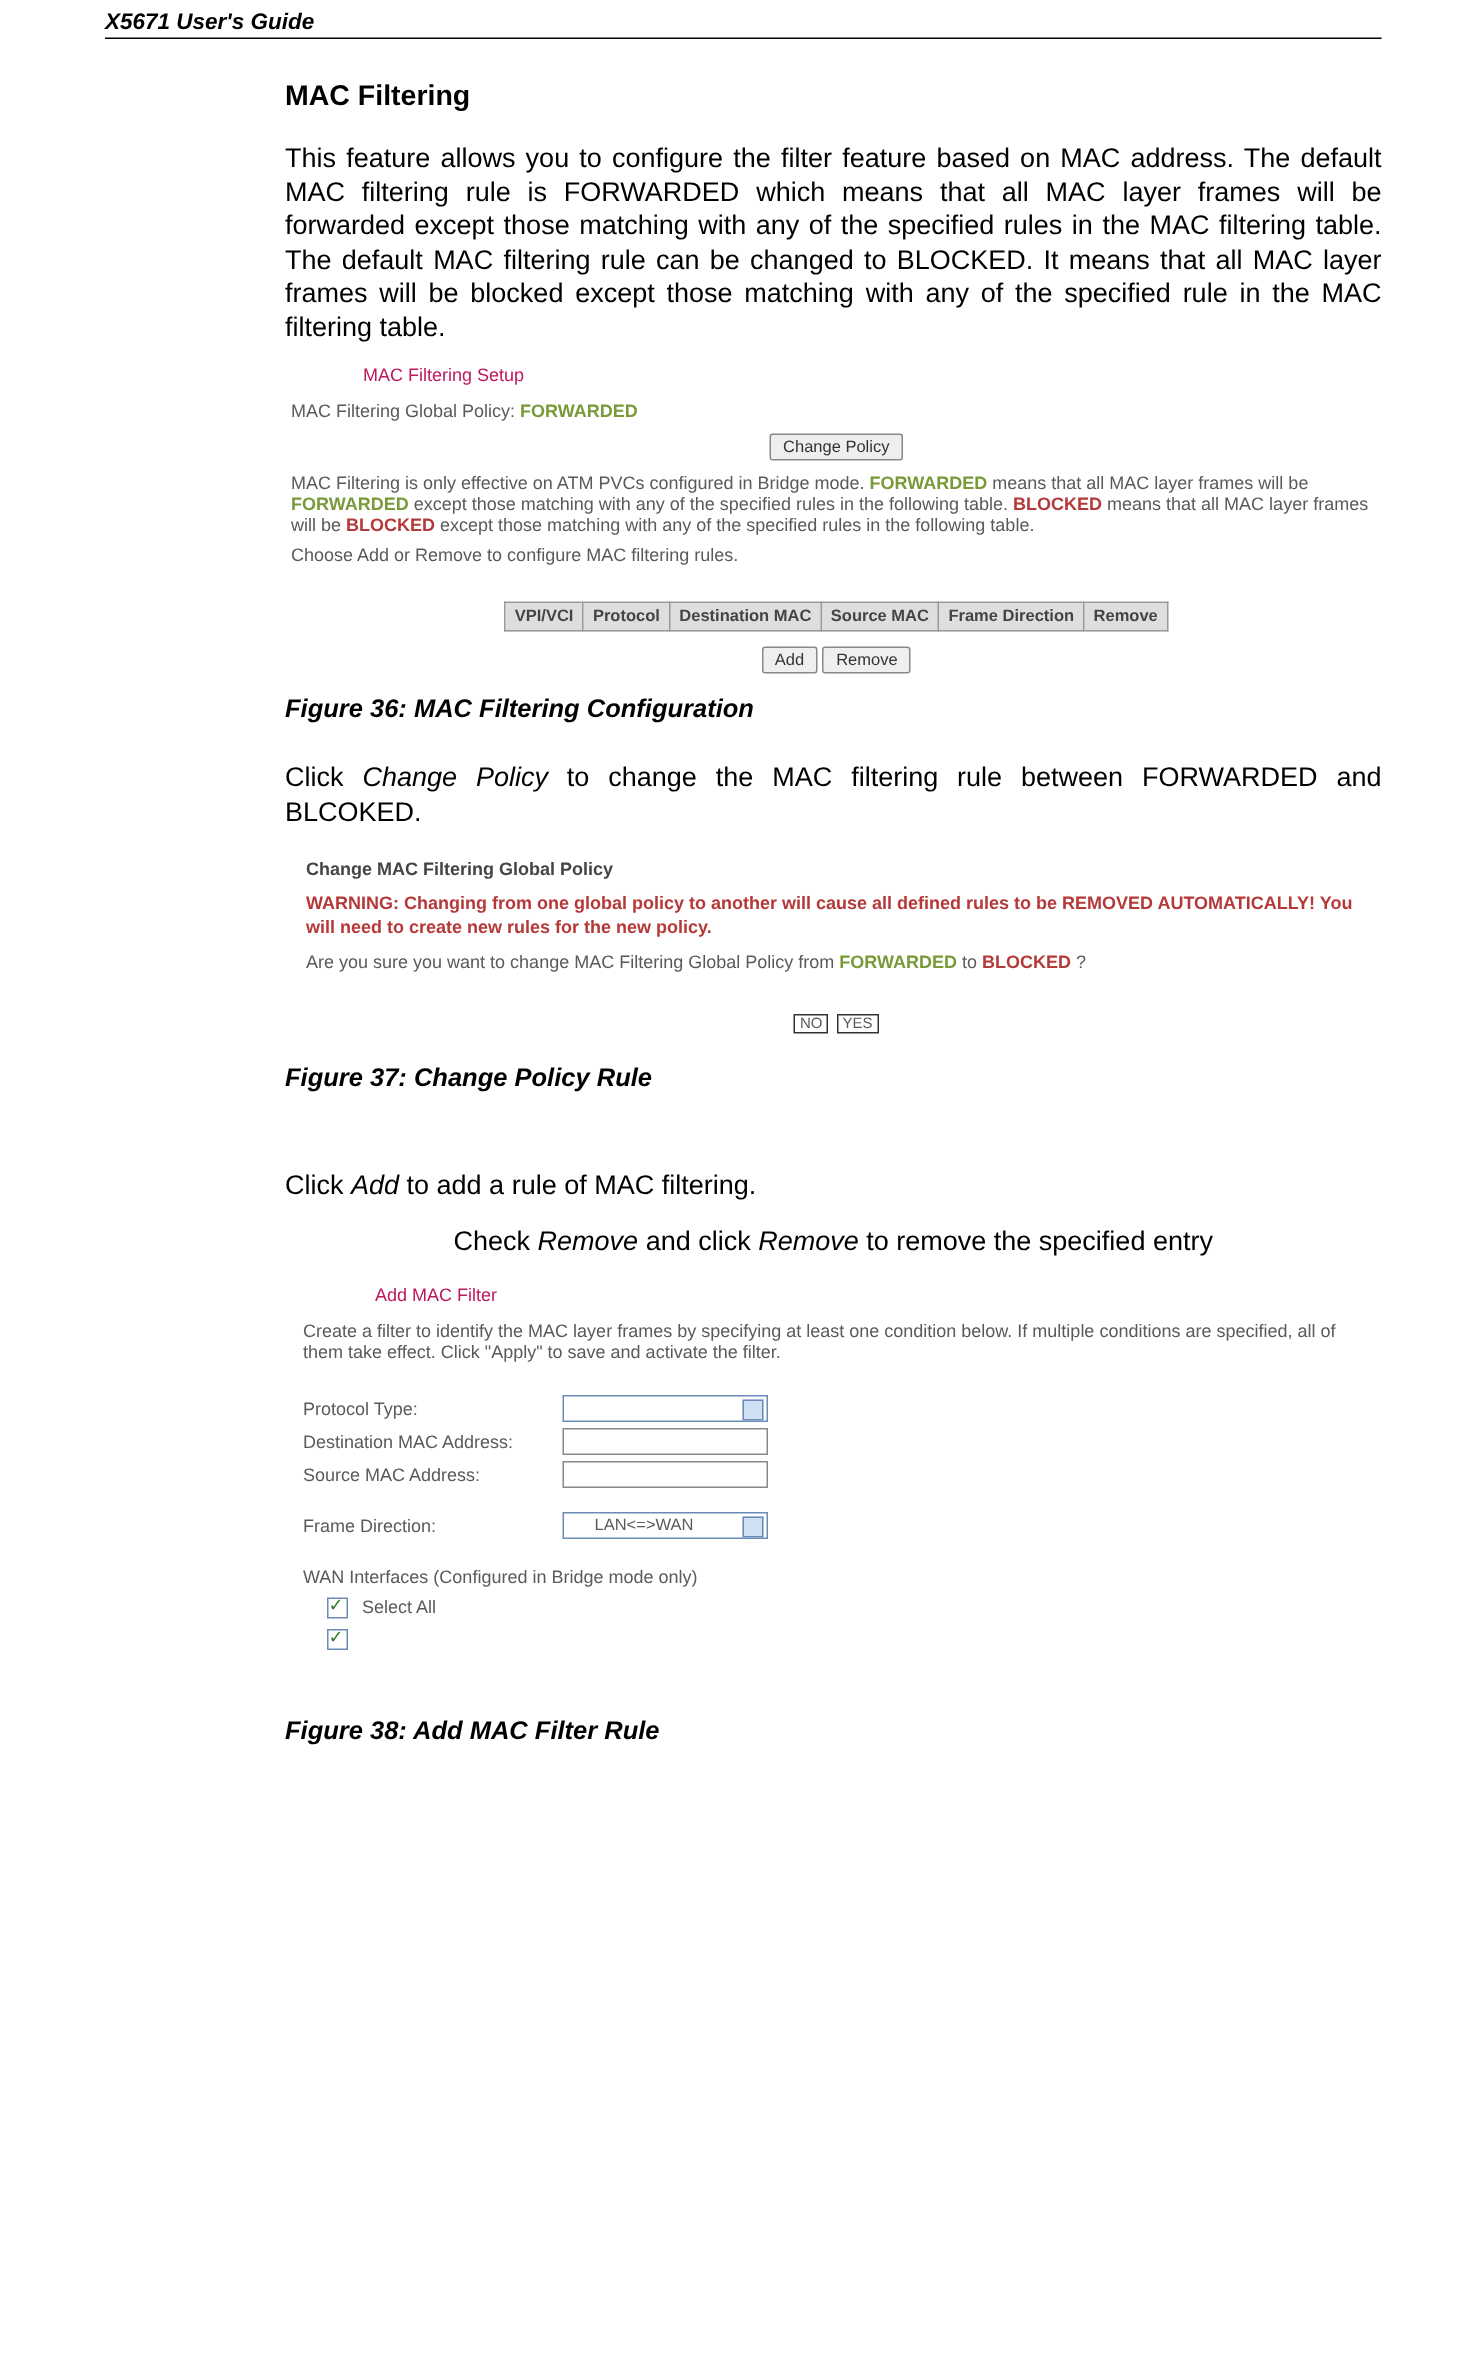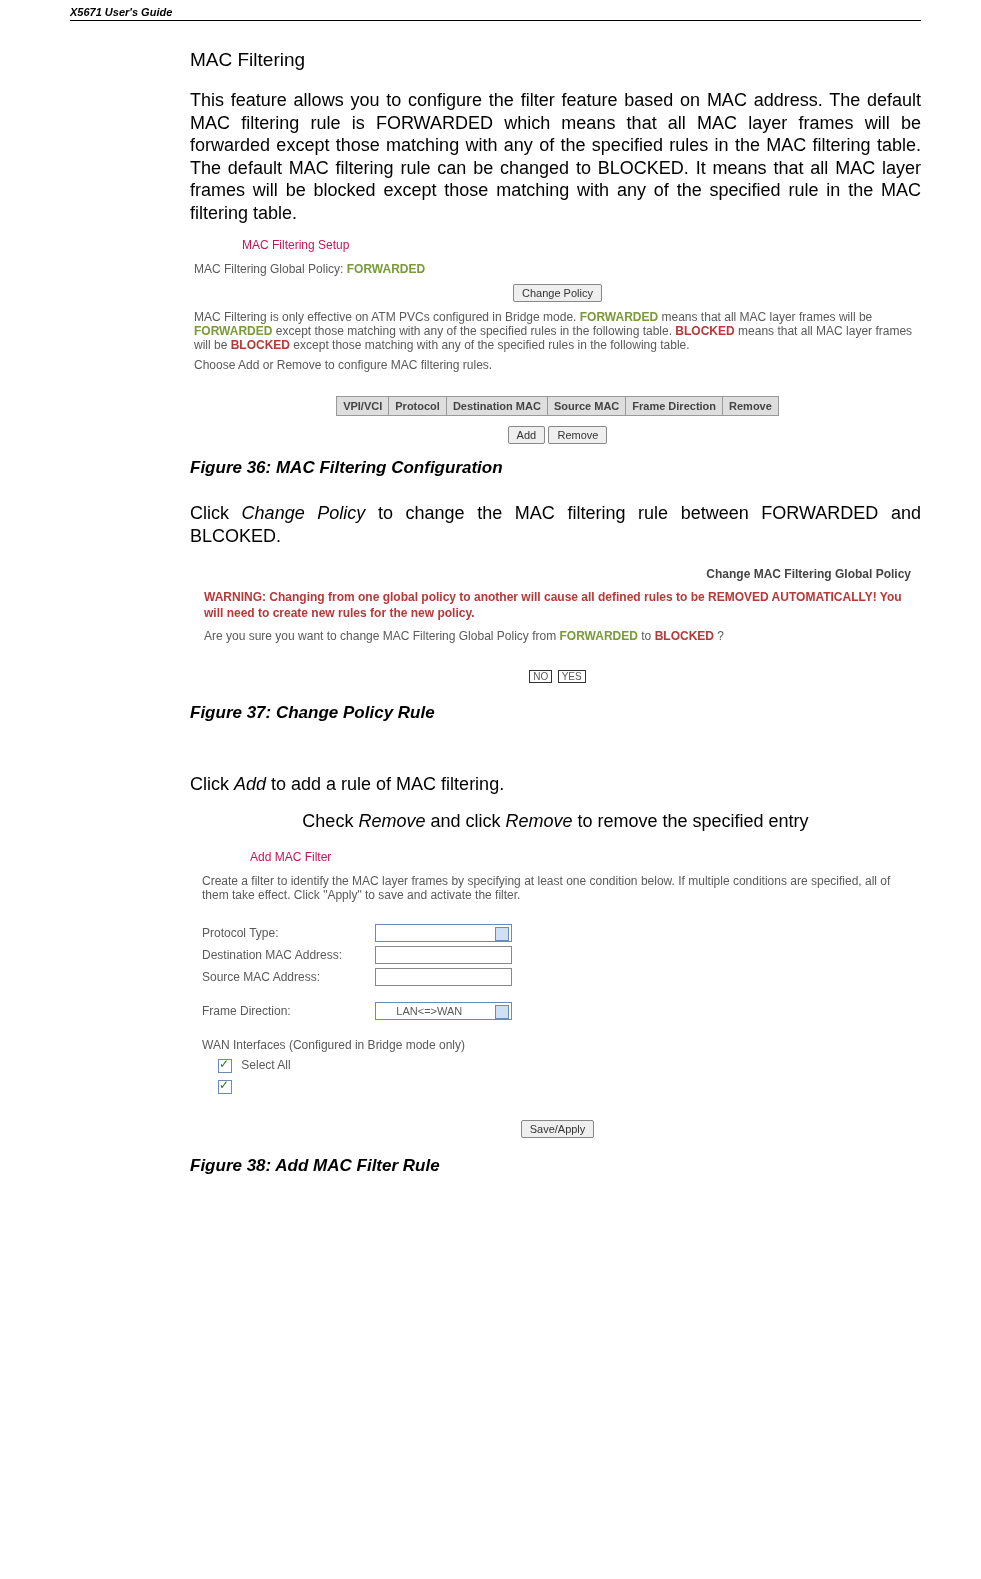--- a/index.html
+++ b/index.html
@@ -10,31 +10,31 @@
     color: #000;
     width: 981px;
   }
   .page {
     padding: 0 60px 20px 70px;
   }
   .header-bar {
     padding: 6px 0 2px 0;
     border-bottom: 1px solid #000;
     font-style: italic;
-    font-size: 11px;
+    font-size: 15px;
     font-weight: bold;
     margin-bottom: 28px;
   }
   .content {
     margin-left: 120px;
     margin-right: 0;
   }
   h2.section {
     font-size: 19px;
-    font-weight: normal;
+    font-weight: bold;
     margin: 10px 0 18px 0;
   }
   p.body {
     font-size: 18px;
     text-align: justify;
     line-height: 1.25;
     margin: 0 0 14px 0;
   }
   p.body .ital { font-style: italic; }
   .figure-caption {
@@ -80,21 +80,20 @@
     background: #dedede;
     padding: 3px 6px;
     font-weight: bold;
     color: #444;
   }
   .warn-title {
     font-weight: bold;
     color: #444;
     font-size: 12px;
     margin-bottom: 8px;
-    text-align: right;
   }
   .warn-text {
     color: #b53939;
     font-weight: bold;
     font-size: 12px;
     line-height: 1.35;
     margin-bottom: 8px;
   }
   .small-btn {
     display: inline-block;
@@ -256,22 +255,19 @@
       <div style="height:8px;"></div>
       <div class="ss-line">WAN Interfaces (Configured in Bridge mode only)</div>
       <div class="ss-line" style="margin-left:16px;">
         <span class="chk checked"></span>
         <span>Select All</span>
       </div>
       <div class="ss-line" style="margin-left:16px;">
         <span class="chk checked"></span>
       </div>
       <div style="height:20px;"></div>
-      <div class="center">
-        <span class="btn">Save/Apply</span>
-      </div>
     </div>
 
     <div class="figure-caption">Figure 38: Add MAC Filter Rule</div>
 
   </div>
 
 </div>
 
 </body></html>

